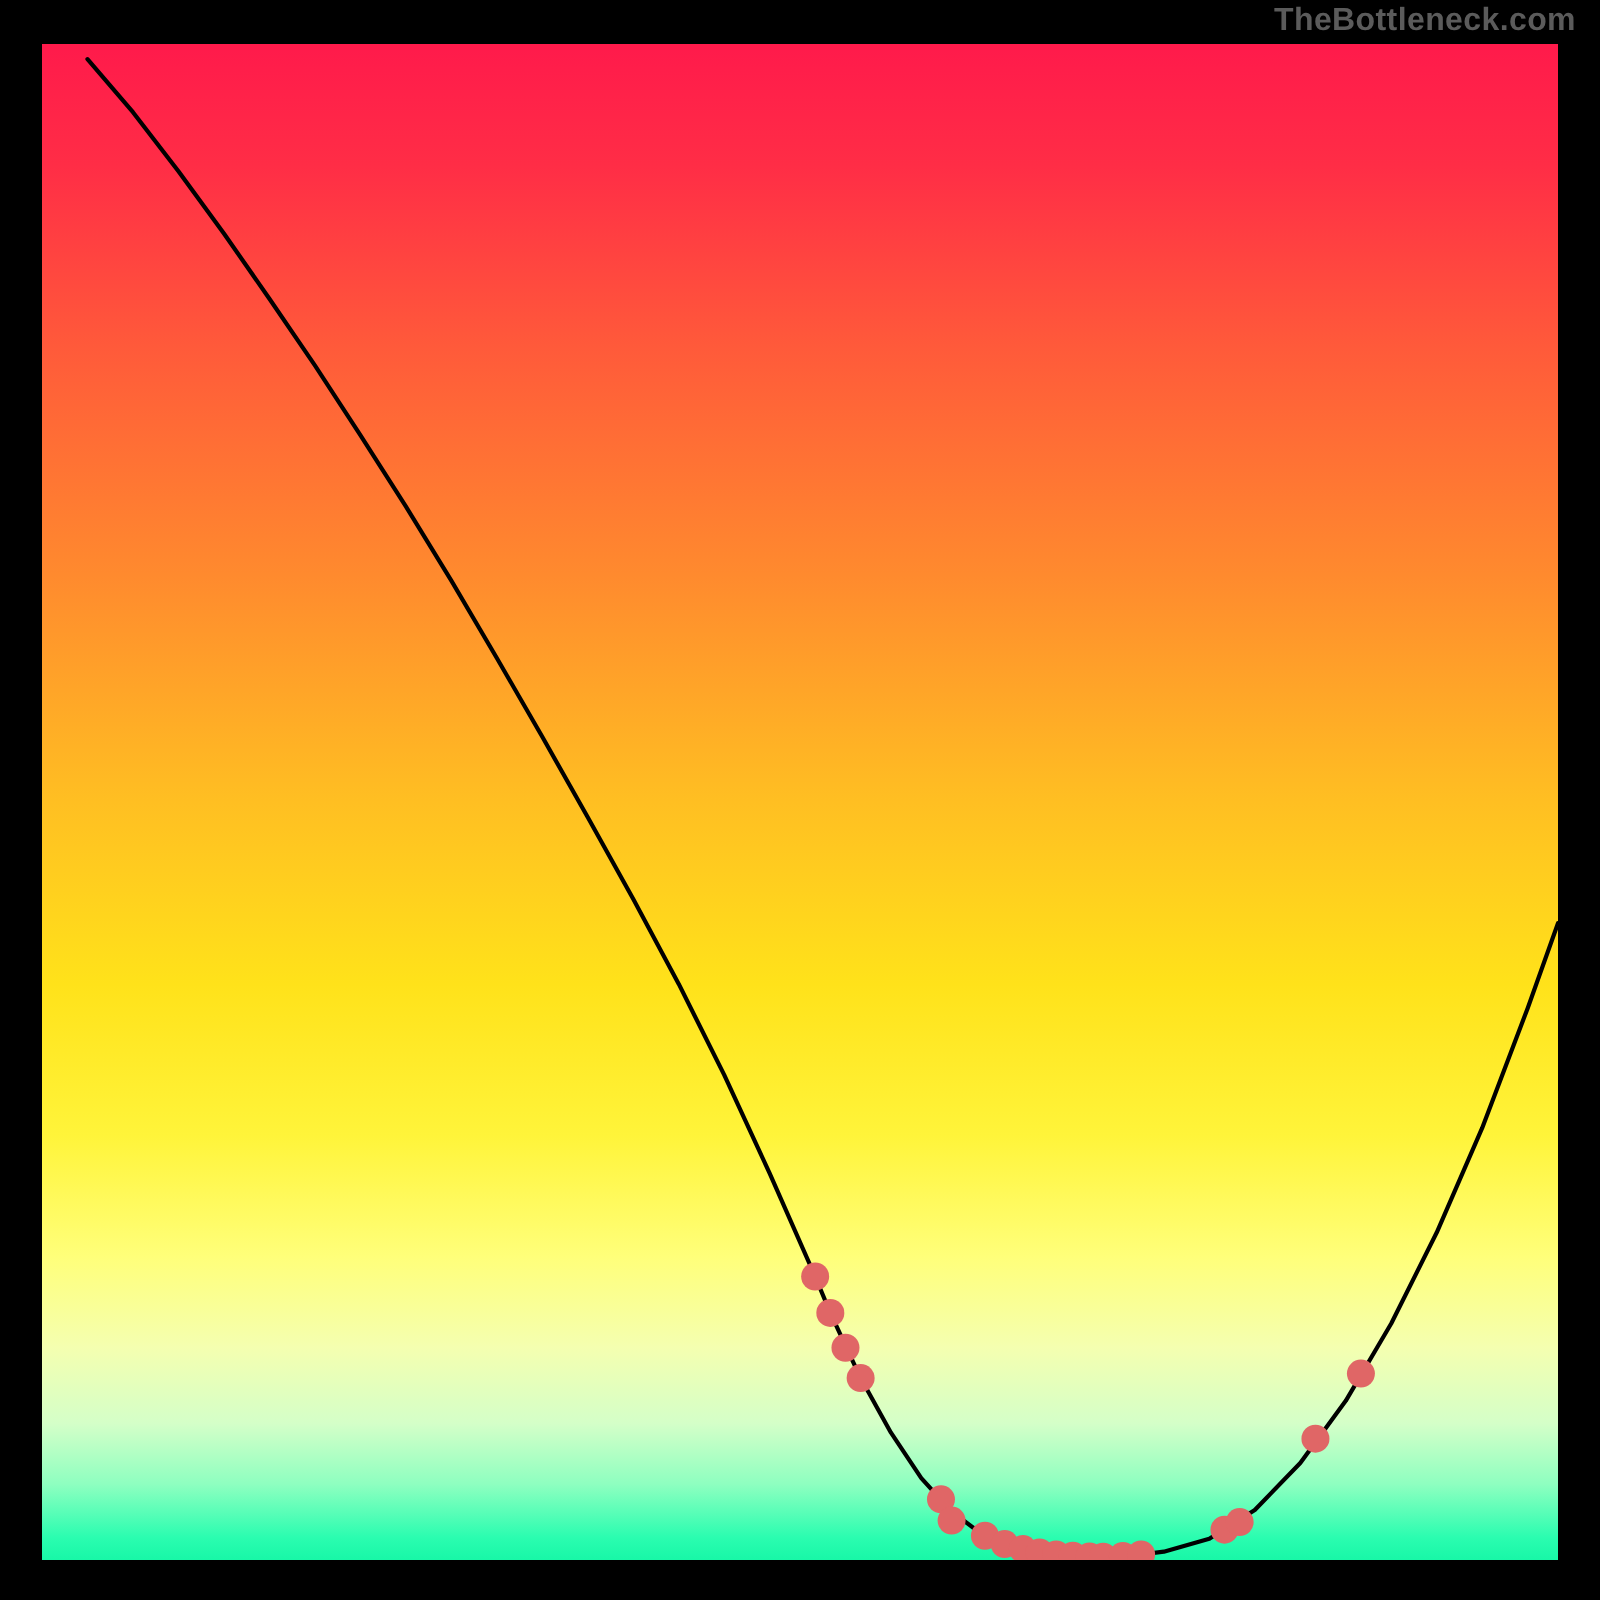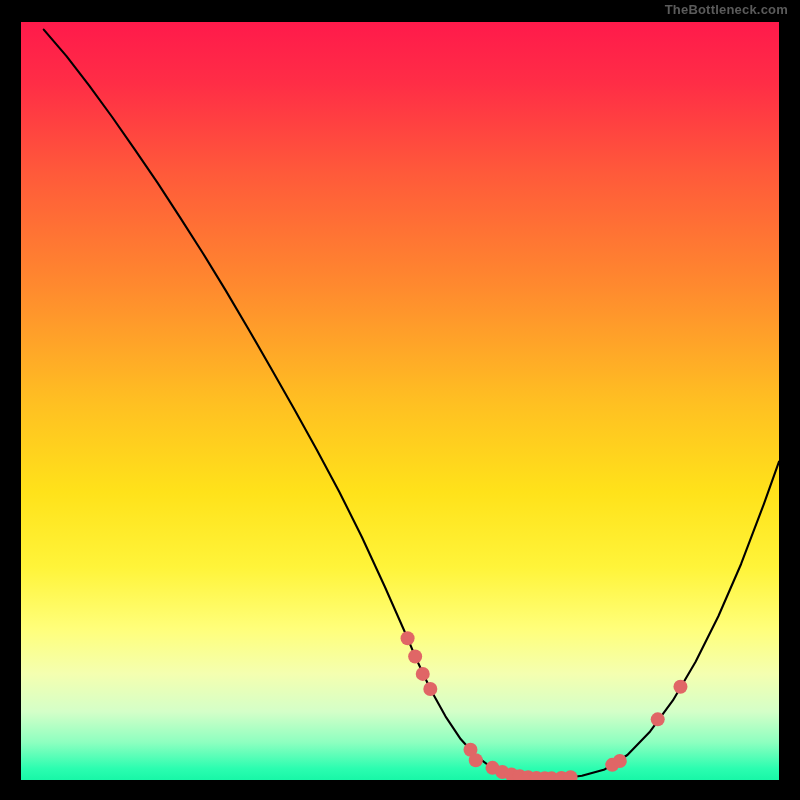--- a/index.html
+++ b/index.html
@@ -24,21 +24,21 @@
     left: 0;
     top: 0;
     width: 758px;
     height: 758px;
   }
   .attribution {
     position: absolute;
     top: 2px;
     right: 12px;
     color: #5b5b5b;
-    font-size: 13px;
+    font-size: 16px;
     font-weight: 600;
     letter-spacing: 0.2px;
   }
 </style>
 </head>
 <body>
 
 <div class="frame">
   <svg class="plot" viewBox="0 0 758 758" preserveAspectRatio="none">
     <defs>

